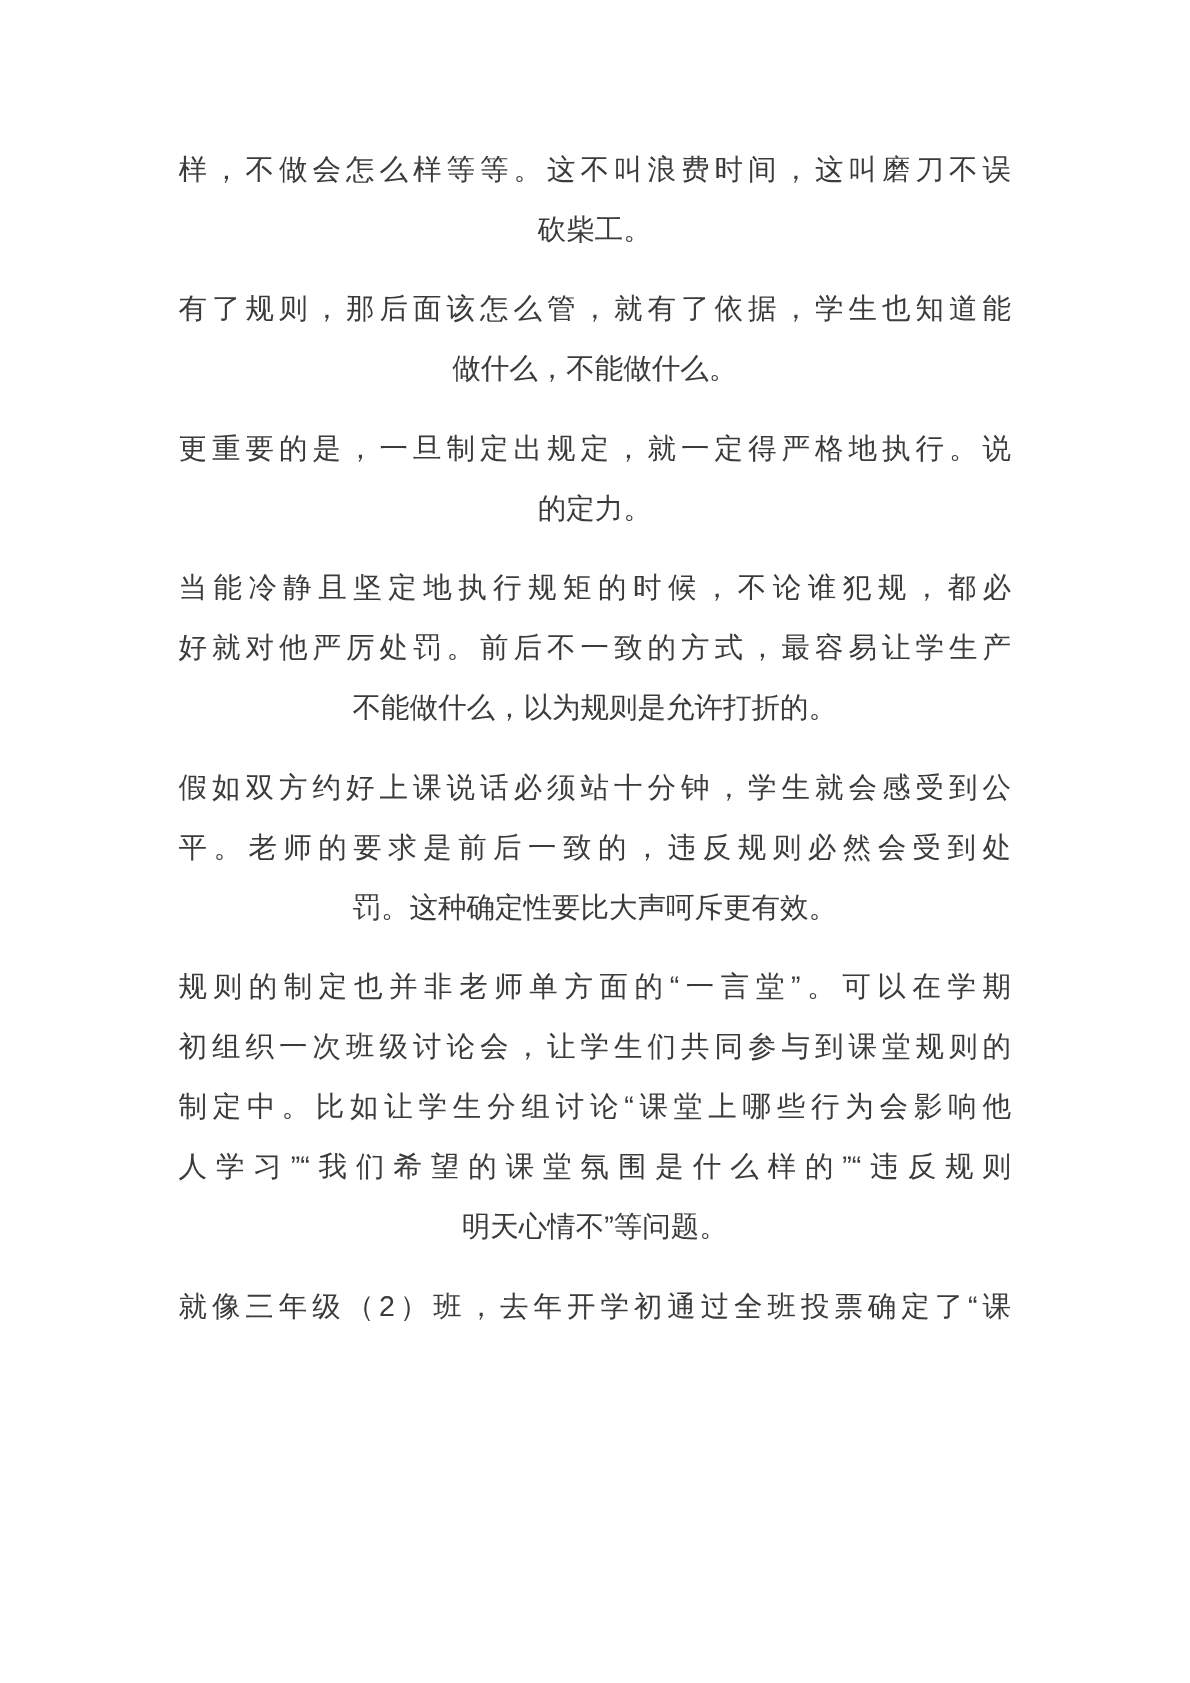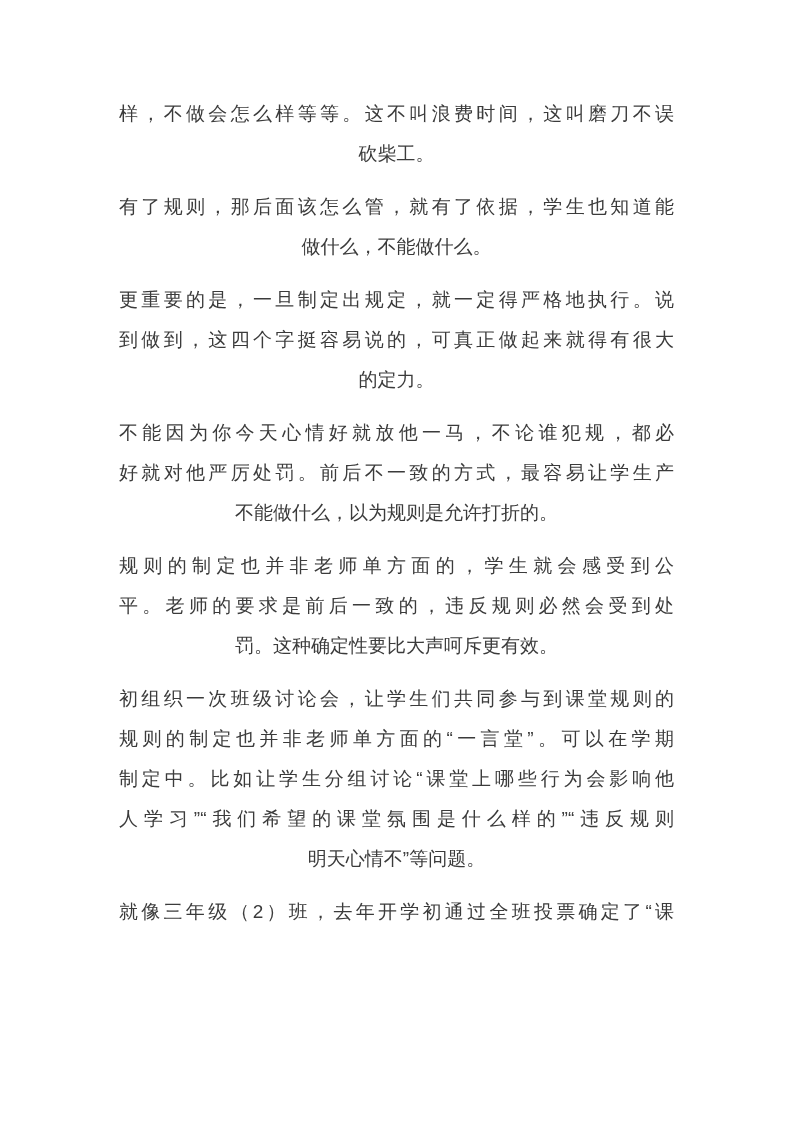--- a/index.html
+++ b/index.html
@@ -50,36 +50,35 @@
       <div class="para">
         <div class="line fill">样，不做会怎么样等等。这不叫浪费时间，这叫磨刀不误</div>
         <div class="line">砍柴工。</div>
       </div>
       <div class="para">
         <div class="line fill">有了规则，那后面该怎么管，就有了依据，学生也知道能</div>
         <div class="line">做什么，不能做什么。</div>
       </div>
       <div class="para">
         <div class="line fill">更重要的是，一旦制定出规定，就一定得严格地执行。说</div>
-        <div class="line fill">到做到，这四个字挺容易说的，可真正做起来就得有很大</div>
         <div class="line">的定力。</div>
       </div>
       <div class="para">
-        <div class="line fill">不能因为你今天心情好就放他一马，不论谁犯规，都必</div>
+        <div class="line fill">当能冷静且坚定地执行规矩的时候，不论谁犯规，都必</div>
         <div class="line fill">好就对他严厉处罚。前后不一致的方式，最容易让学生产</div>
         <div class="line">不能做什么，以为规则是允许打折的。</div>
       </div>
       <div class="para">
-        <div class="line fill">规则的制定也并非老师单方面的，学生就会感受到公</div>
+        <div class="line fill">假如双方约好上课说话必须站十分钟，学生就会感受到公</div>
         <div class="line fill">平。老师的要求是前后一致的，违反规则必然会受到处</div>
         <div class="line">罚。这种确定性要比大声呵斥更有效。</div>
       </div>
       <div class="para">
+        <div class="line fill">规则的制定也并非老师单方面的“一言堂”。可以在学期</div>
         <div class="line fill">初组织一次班级讨论会，让学生们共同参与到课堂规则的</div>
-        <div class="line fill">规则的制定也并非老师单方面的“一言堂”。可以在学期</div>
         <div class="line fill">制定中。比如让学生分组讨论“课堂上哪些行为会影响他</div>
         <div class="line fill">人学习”“我们希望的课堂氛围是什么样的”“违反规则</div>
         <div class="line">明天心情不”等问题。</div>
       </div>
       <div class="para">
         <div class="line fill">就像三年级（2）班，去年开学初通过全班投票确定了“课</div>
       </div>
     </div>
 </div>
 

